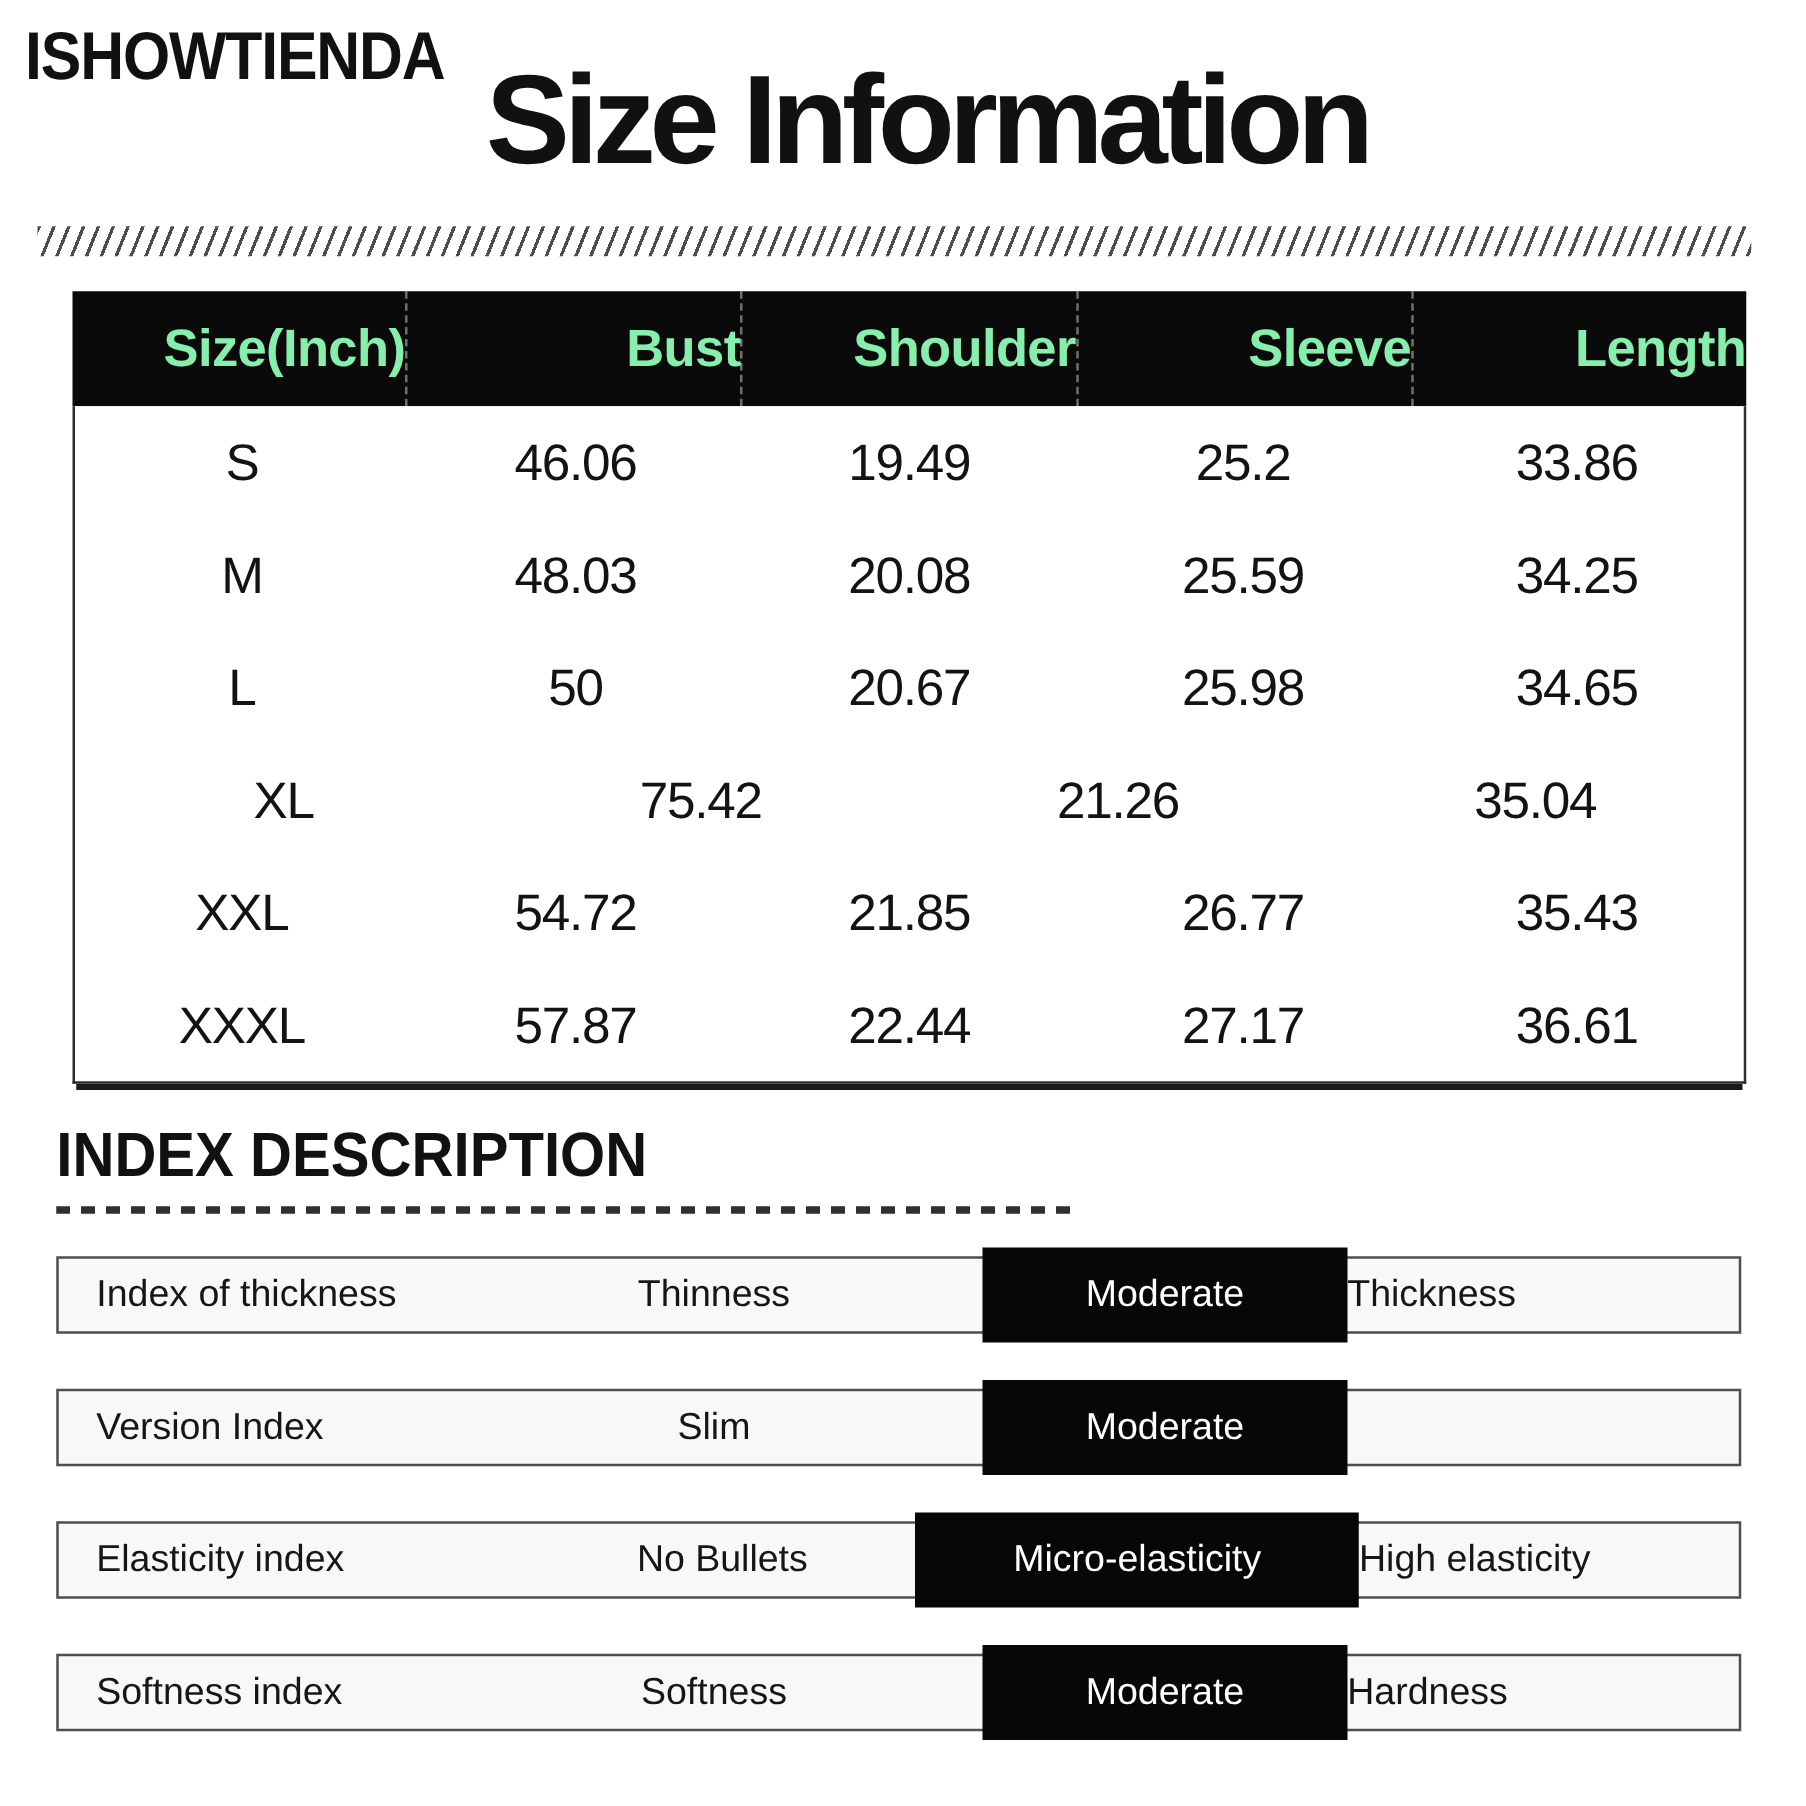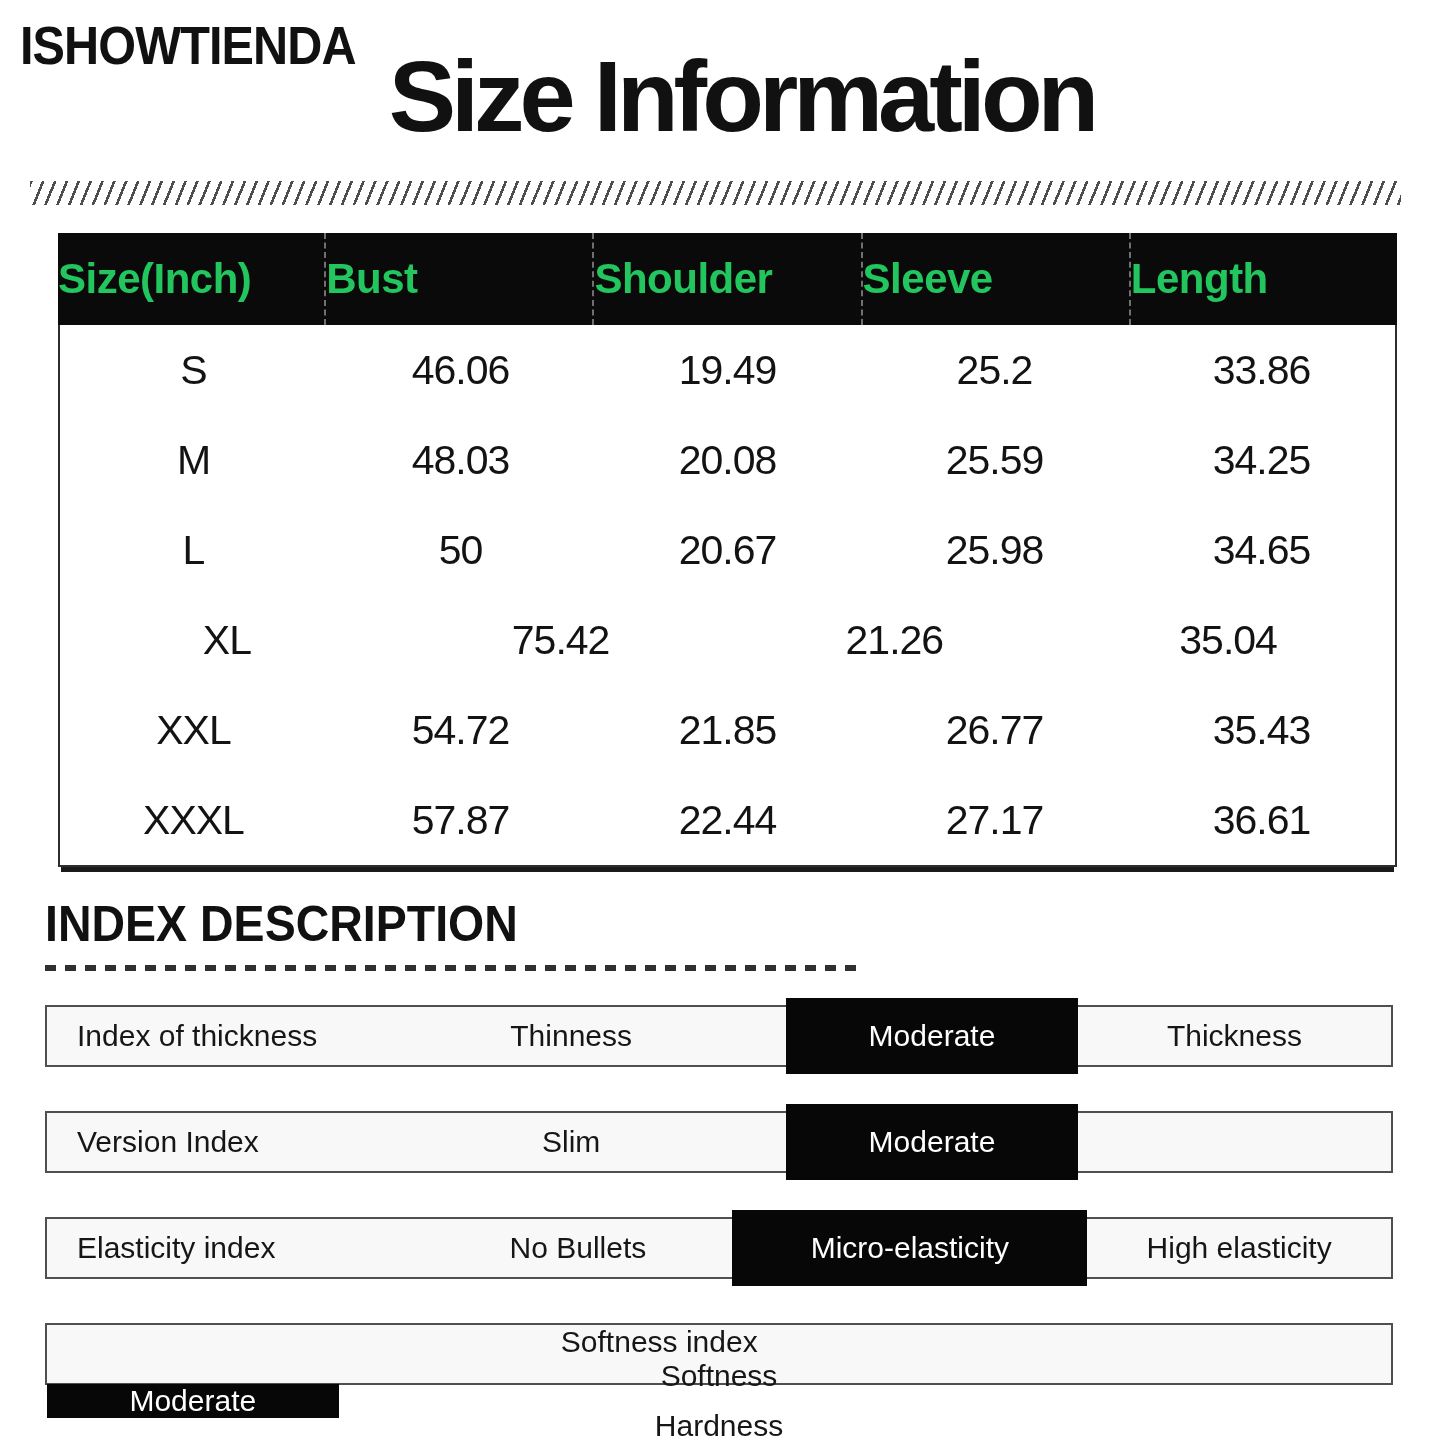--- a/index.html
+++ b/index.html
@@ -47,23 +47,23 @@
 
   
   .size-table { margin: 28px 48px 0 58px; }
   .st-header {
     display: flex;
     height: 92px;
     background: #0a0a0a;
   }
   .st-header .hcell {
     flex: 1;
-    text-align: left;
+    text-align: right;
     line-height: 92px;
-    color: #22c55e;
+    color: #86efac;
     font-weight: 700;
     font-size: 42px;
     letter-spacing: -0.5px;
   }
   .st-header .hcell + .hcell { border-left: 2px dashed rgba(255,255,255,0.42); }
   .st-body {
     border-left: 2px solid #2e2e2e;
     border-right: 2px solid #2e2e2e;
     border-bottom: 2px solid #2e2e2e;
     box-shadow: 0 8px 0 -3px #1a1a1a;
@@ -99,36 +99,36 @@
   .idx-row {
     display: flex;
     align-items: center;
     height: 62px;
     background: #f8f8f8;
     border: 2px solid #4f4f4f;
     margin-bottom: 44px;
     font-size: 30px;
     color: #161616;
   }
-  .idx-row:last-child { margin-bottom: 0; flex-direction: column; }
+  .idx-row:last-child { margin-bottom: 0; }
   .idx-row .cell-label { width: 28%; padding-left: 30px; white-space: nowrap; }
   .idx-row .cell-opt-first { width: 22%; text-align: center; }
   .idx-row .cell-spacer { width: 5%; }
   .idx-row .cell-selected {
     width: 21.7%;
     align-self: stretch;
     margin: -9px 0;
     background: #070707;
     color: #ffffff;
     display: flex;
     align-items: center;
     justify-content: center;
     white-space: nowrap;
   }
-  .idx-row .cell-opt-last { flex: 1; text-align: center; white-space: nowrap; }
+  .idx-row .cell-opt-last { flex: 1; text-align: left; white-space: nowrap; }
   .idx-row.elastic .cell-opt-first { width: 23%; text-align: center; }
   .idx-row.elastic .cell-spacer { width: 0; }
   .idx-row.elastic .cell-selected { width: 26.4%; }
 </style>
 </head>
 <body>
 
 <div class="brand">ISHOWTIENDA</div>
 <h1 class="page-title">Size Information</h1>
 

